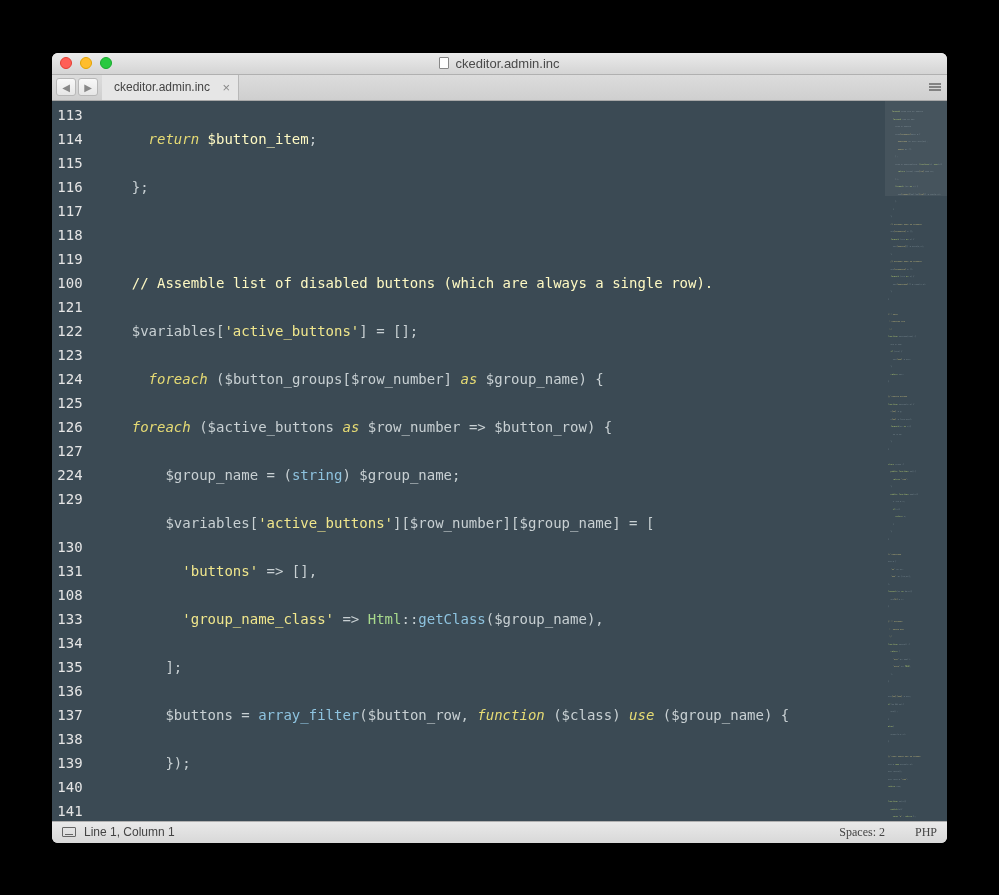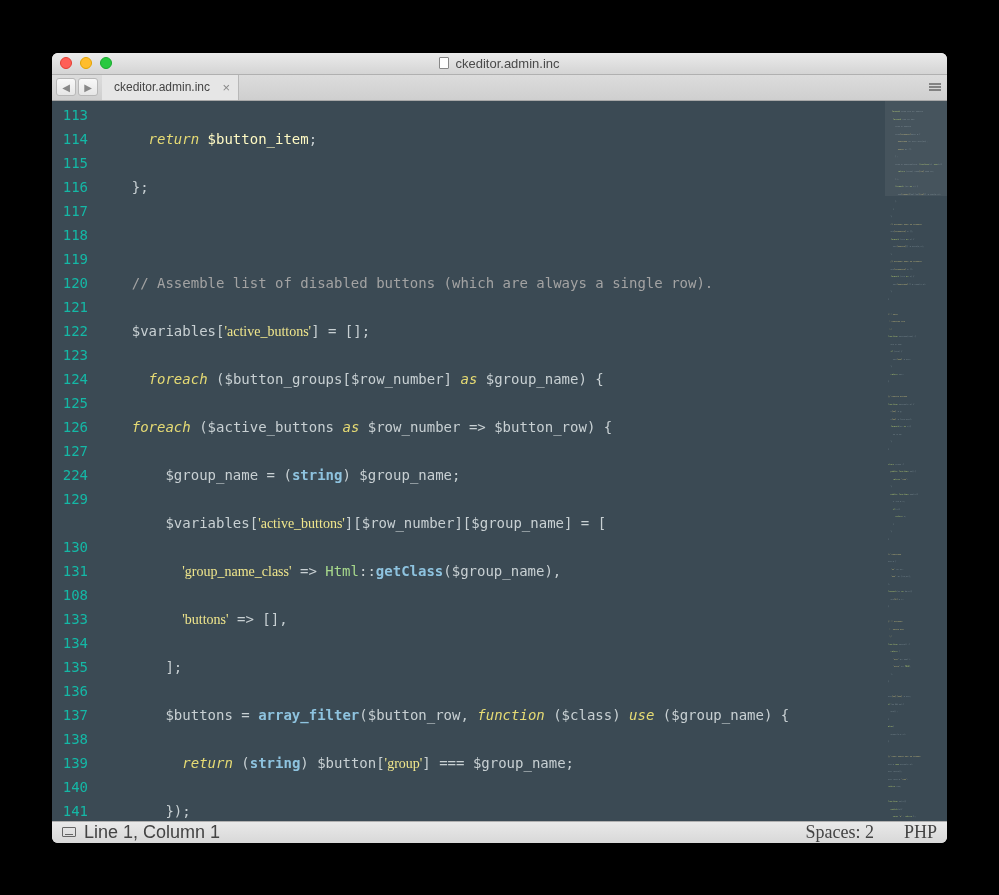--- a/index.html
+++ b/index.html
@@ -60,45 +60,45 @@
 }
 .tab .x { position:absolute; right:8px; top:50%; transform:translateY(-50%); font-size:13px; color:#888; cursor:pointer; }
 .tabfiller { flex:1; }
 .menu-r { width:24px; display:flex; align-items:center; justify-content:center; color:#666; }
 .menu-r svg { width:14px; height:10px; }
 .editor {
   flex: 1; background: #3b4a54; display: flex; position:relative; overflow:hidden;
   font-family: Menlo, Consolas, monospace; font-size: 14px; line-height: 24px;
 }
 .gutter {
-  width: 46px; text-align: right; padding-right: 10px; color: #14b8a6; user-select: none;
+  width: 46px; text-align: center; padding-right: 10px; color: #e5e5e5; user-select: none;
   padding-top: 2px;
 }
 .gutter div { height: 24px; }
 .code { flex:1; padding-top:2px; white-space: pre; color:#c8d0d3; overflow:hidden; }
 .code .row { height:24px; }
-.c-comment { color: #a3a3a3; }
+.c-comment { color: #fef9c3; }
 .c-keyword { color: #e6db74; font-style: italic; }
 .c-var { color: #fef9c3; }
-.c-string { color: #f0e68c; font-family: Liberation Serif, serif; }
-.c-func { color: #8ec3df; font-weight: bold; }
+.c-string { color: #f0e68c; }
+.c-func { color: #8ec3df; }
 .c-class { color: #a7d98c; }
 .minimap {
   width: 62px; background:#3b4a54; position:relative;
   font-size: 2px; line-height: 2.5px; letter-spacing:0; white-space:pre; color:#7c8c94;
   padding: 2px 3px; overflow:hidden;
 }
 .minimap .mm-line { height:2.5px; overflow:hidden; }
 .mm-hl { color:#b0c86f; }
 .mm-str { color:#c8bd7a; }
 .mm-view { position:absolute; left:0; right:0; top:0; height:95px; background:rgba(200,200,200,0.08); }
 .statusbar {
   height: 22px; background: linear-gradient(#e9e9e9,#d8d8d8);
   border-top: 1px solid #b0b0b0;
-  display:flex; align-items:center; font-size:18px; color:#444; padding:0 10px;
+  display:flex; align-items:center; font-size:12px; color:#444; padding:0 10px;
 }
 .sb-icon { width:14px; height:10px; border:1px solid #666; border-radius:1px; margin-right:8px; position:relative; }
 .sb-icon::after { content:''; position:absolute; left:2px; right:2px; top:6px; height:1px; background:#666; }
 .sb-fill { flex:1; }
 .sb-item { margin-left: 30px; font-family: Liberation Serif, serif; }
 </style>
 </head>
 <body>
 
 <div class="window">
@@ -136,21 +136,21 @@
 
   <div class="editor">
     <div class="gutter">
       <div>113</div>
       <div>114</div>
       <div>115</div>
       <div>116</div>
       <div>117</div>
       <div>118</div>
       <div>119</div>
-      <div>120</div>
+      <div>100</div>
       <div>121</div>
       <div>122</div>
       <div>123</div>
       <div>124</div>
       <div>125</div>
       <div>126</div>
       <div>127</div>
       <div>224</div>
       <div>129</div>
       <div></div>
@@ -172,25 +172,24 @@
     <div class="code">
 <div class="row"><span>      </span><span class="c-keyword">return</span><span class="c-var"> $button_item</span><span>;</span></div>
 <div class="row"><span>    };</span></div>
 <div class="row"><span></span></div>
 <div class="row"><span>    </span><span class="c-comment">// Assemble list of disabled buttons (which are always a single row).</span></div>
 <div class="row"><span>    </span><span>$variables[</span><span class="c-string">'active_buttons'</span><span>] = [];</span></div>
 <div class="row"><span>      </span><span class="c-keyword">foreach</span><span> ($button_groups[$row_number] </span><span class="c-keyword">as</span><span> $group_name) {</span></div>
 <div class="row"><span>    </span><span class="c-keyword">foreach</span><span> ($active_buttons </span><span class="c-keyword">as</span><span> $row_number =&gt; $button_row) {</span></div>
 <div class="row"><span>        </span><span>$group_name = (</span><span class="c-func">string</span><span>) $group_name;</span></div>
 <div class="row"><span>        </span><span>$variables[</span><span class="c-string">'active_buttons'</span><span>][$row_number][$group_name] = [</span></div>
+<div class="row"><span>          </span><span class="c-string">'buttons'</span><span> =&gt; [],</span></div>
 <div class="row"><span>          </span><span class="c-string">'group_name_class'</span><span> =&gt; </span><span class="c-class">Html</span><span>::</span><span class="c-func">getClass</span><span>($group_name),</span></div>
-<div class="row"><span>          </span><span class="c-string">'buttons'</span><span> =&gt; [],</span></div>
 <div class="row"><span>        </span><span>];</span></div>
 <div class="row"><span>        </span><span>$buttons = </span><span class="c-func">array_filter</span><span>($button_row, </span><span class="c-keyword">function</span><span> ($class) </span><span class="c-keyword">use</span><span> ($group_name) {</span></div>
-<div class="row"><span>          </span><span class="c-keyword">return</span><span> (</span><span class="c-func">string</span><span>) $button[</span><span class="c-string">'group'</span><span>] === $group_name;</span></div>
 <div class="row"><span>        </span><span>});</span></div>
 
 
 
 
 
 
 
 
 

